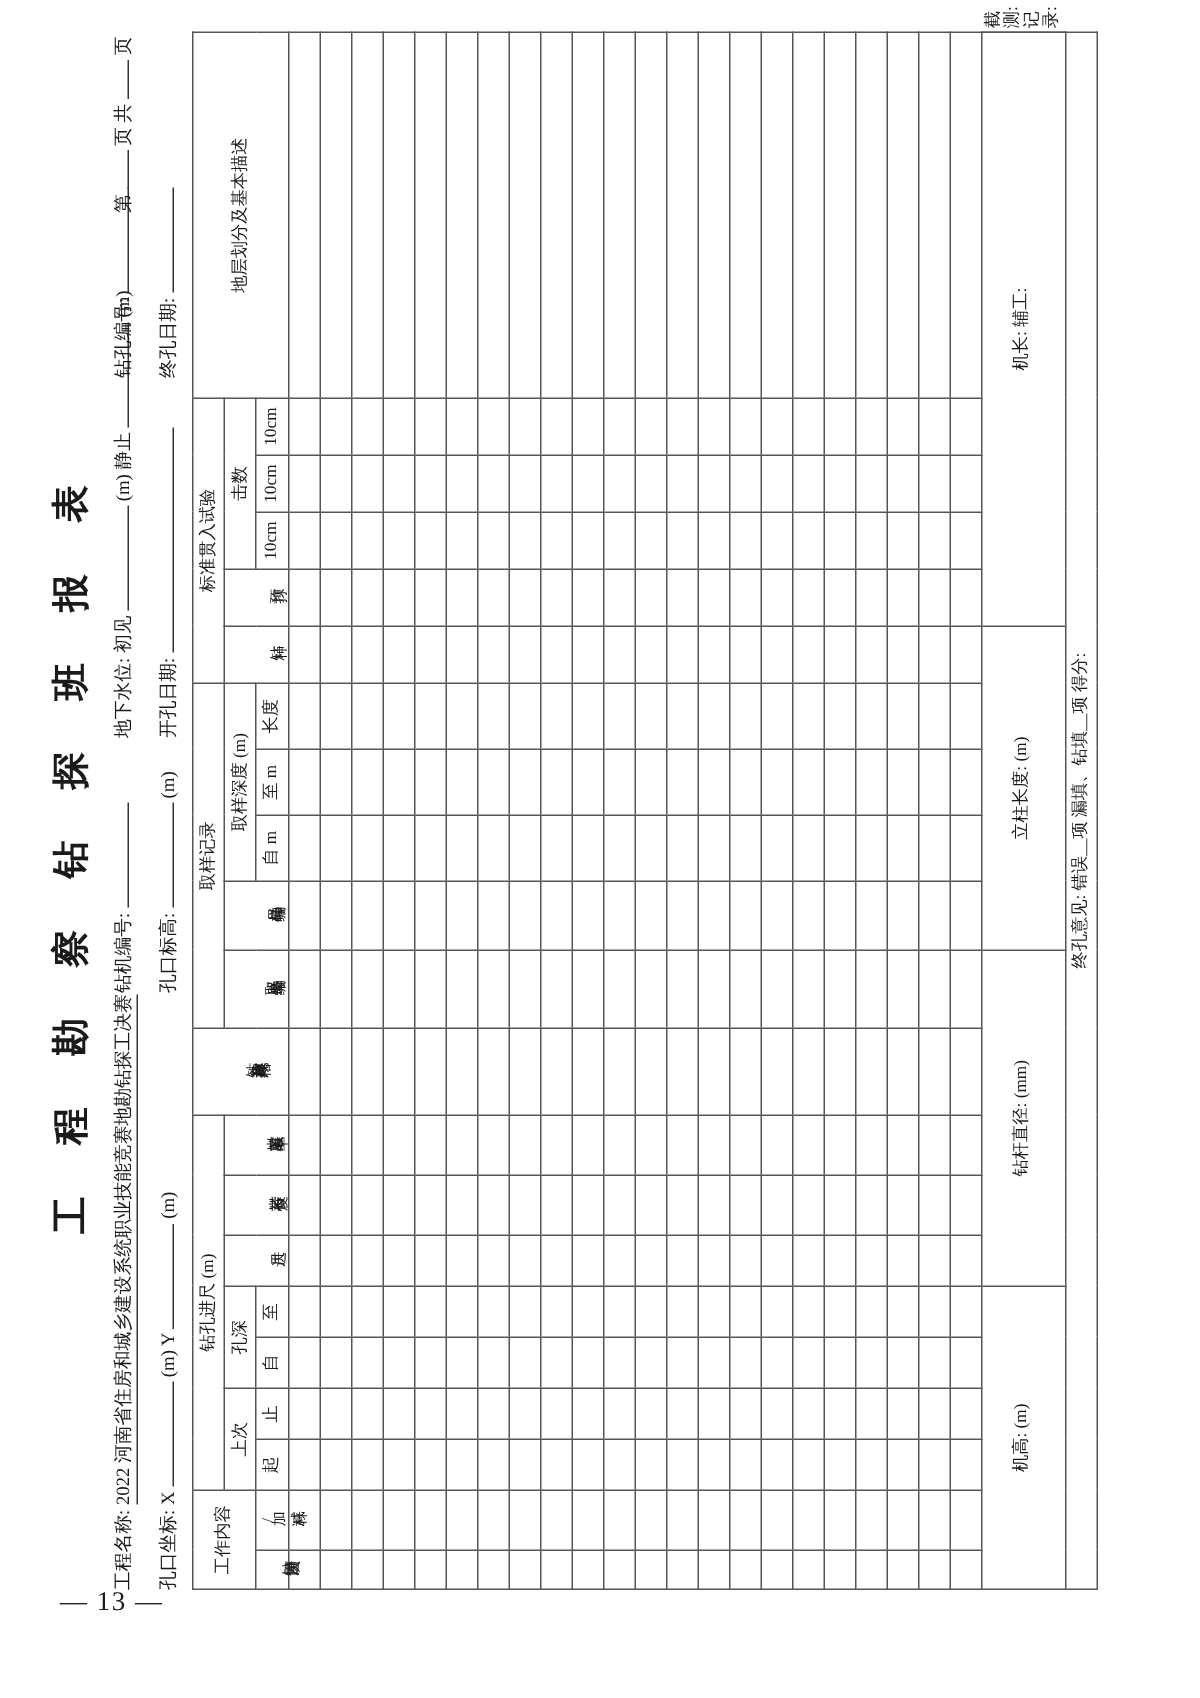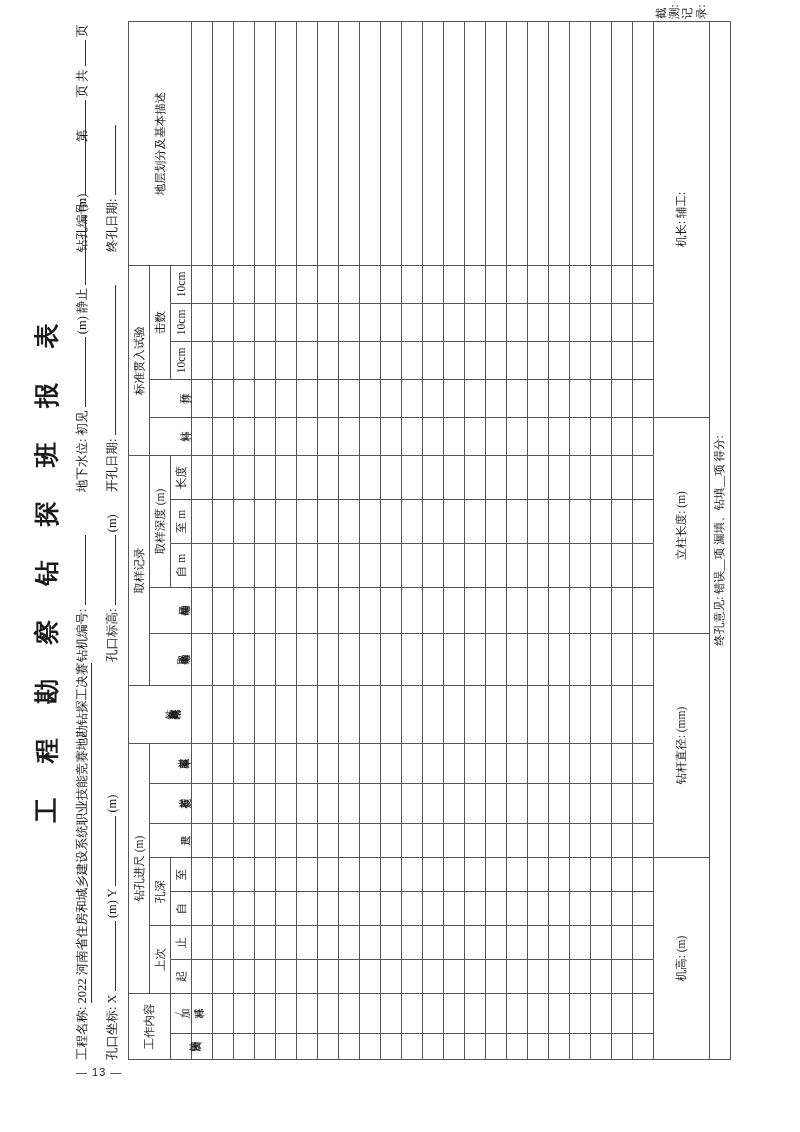--- a/index.html
+++ b/index.html
@@ -129,24 +129,23 @@
     text-align: left;
     padding-left: 6px;
     font-size: 12px;
   }
 
   
   #pagenum {
     position: absolute;
     left: 40px;
     bottom: 54px;
-    font-size: 11px;
+    font-size: 18px;
     letter-spacing: 1px;
-    font-family: Liberation Sans, sans-serif;
-    margin-left: 36px;
+    font-family: Liberation Serif, serif;
   }
 </style>
 </head>
 <body>
 
 <div id="page">
   <div id="rot">
     <div class="sheet">
 
       <div class="title">工 程 勘 察 钻 探 班 报 表</div>

